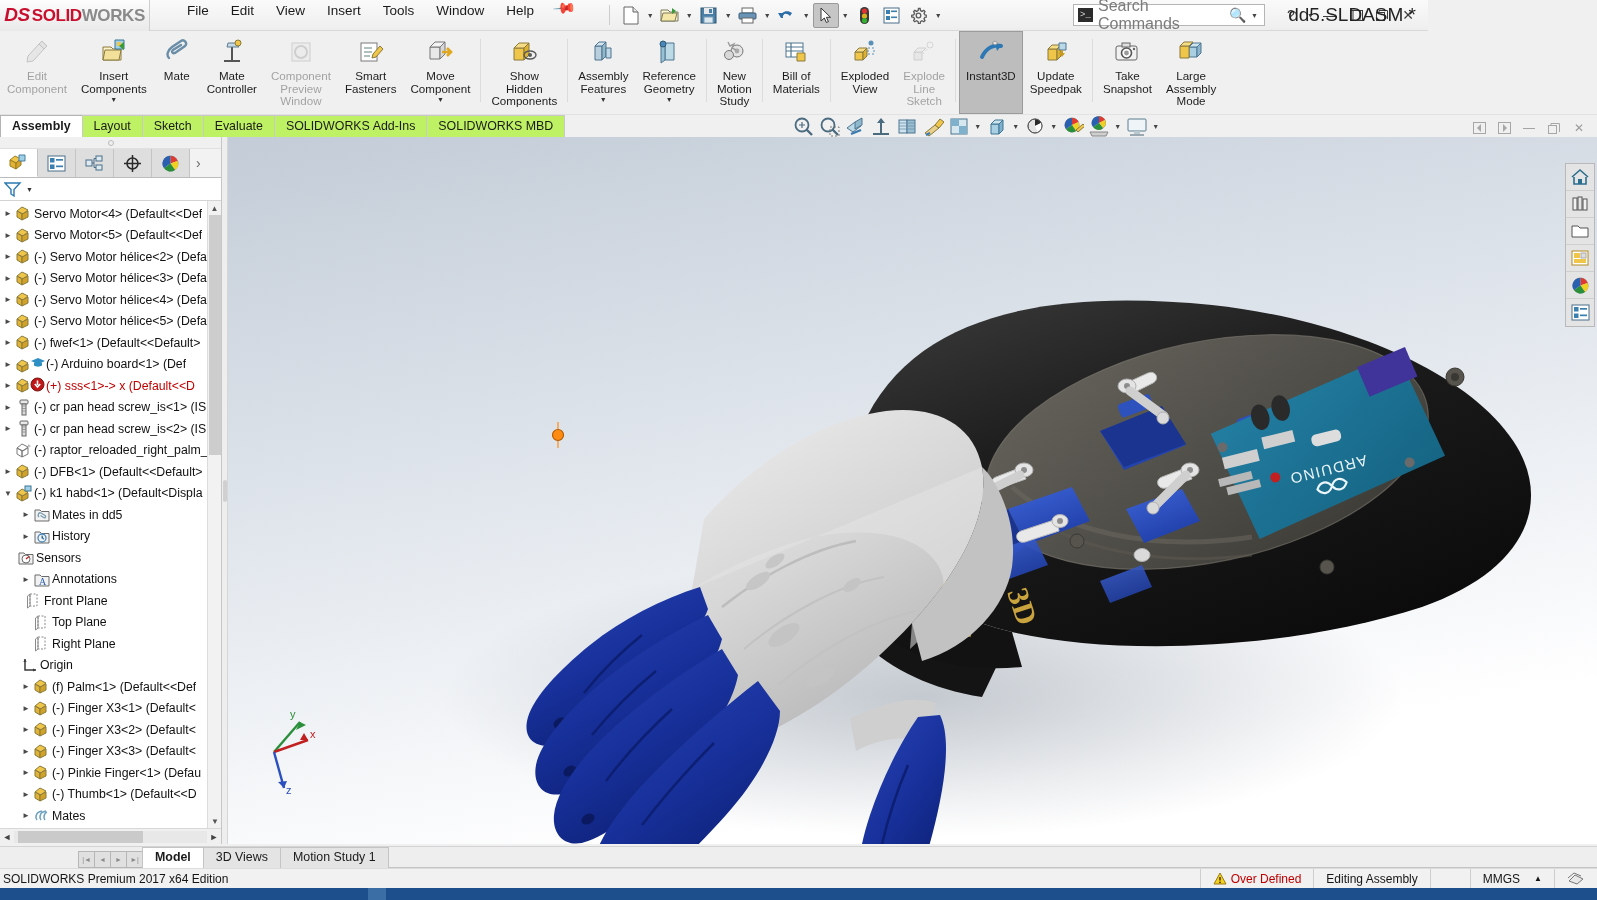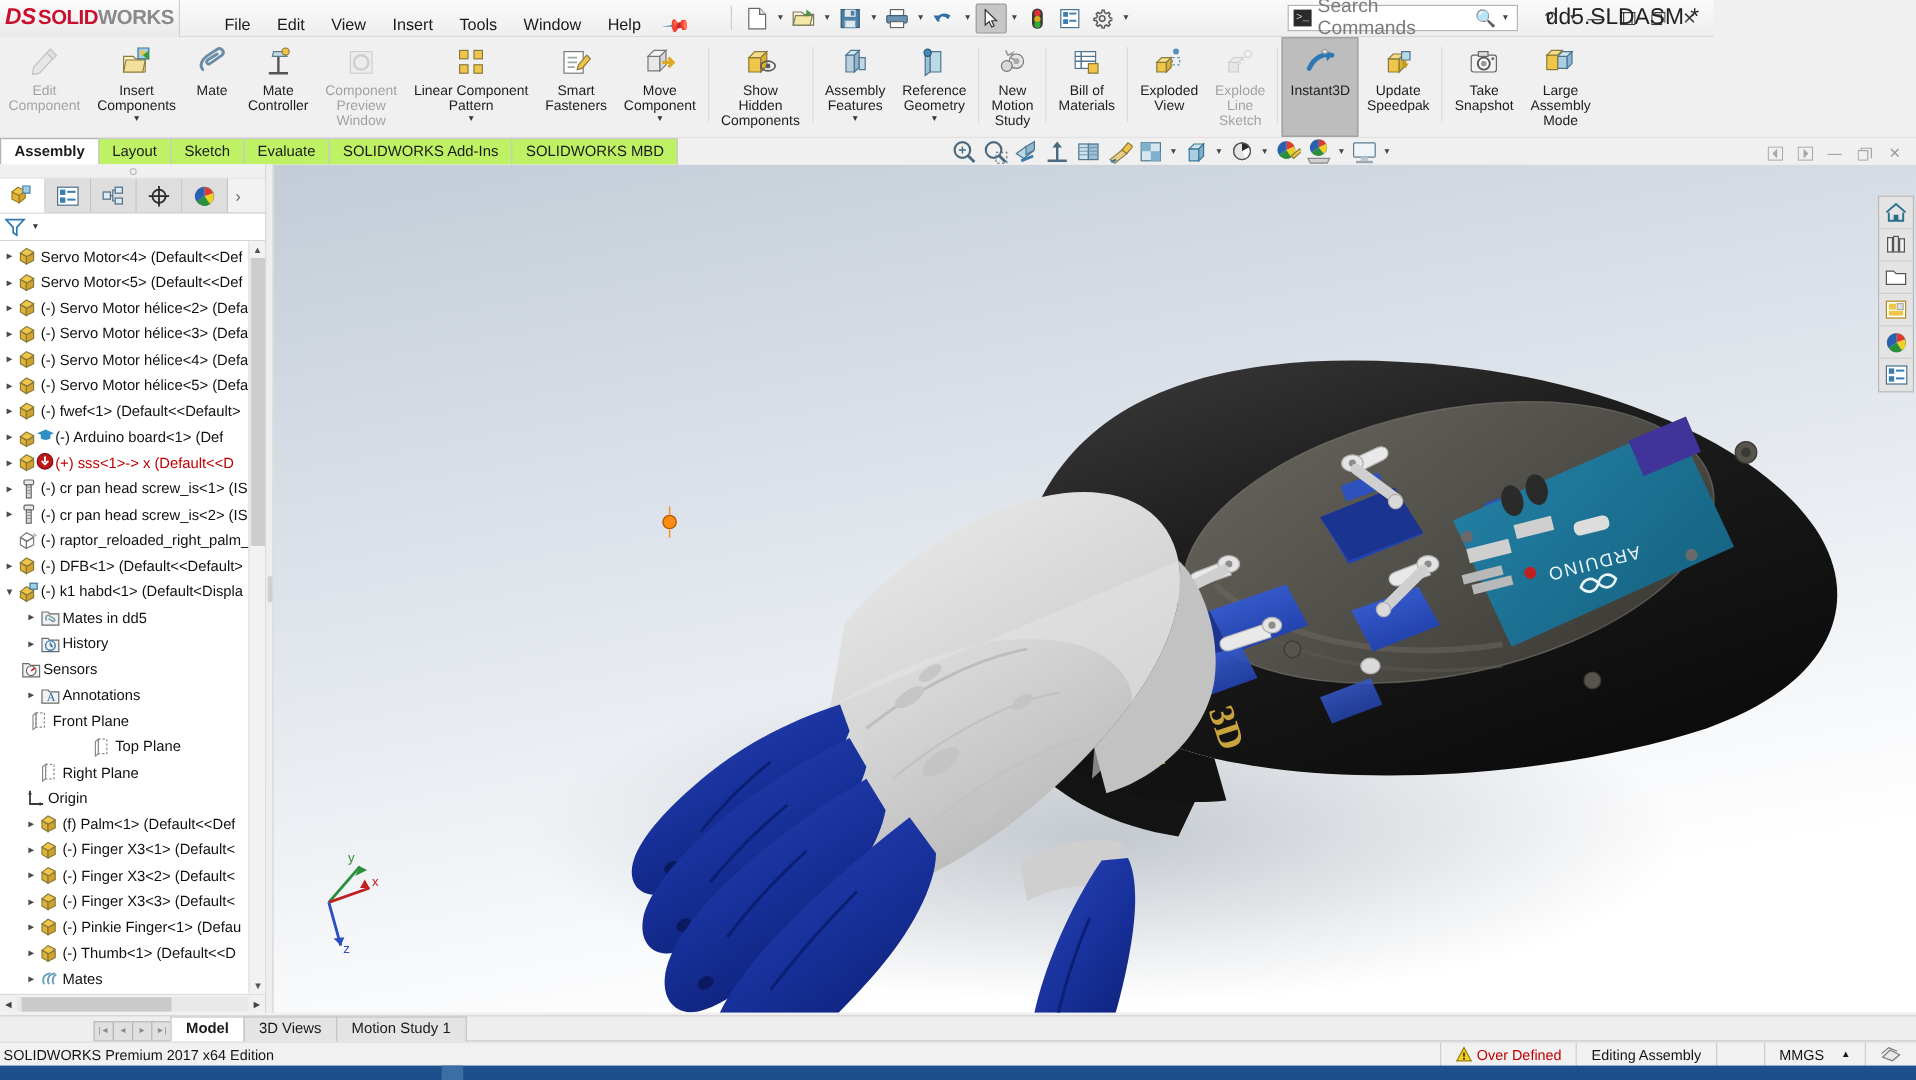--- a/index.html
+++ b/index.html
@@ -24,21 +24,21 @@
     background: linear-gradient(to bottom,#fdfdfd,#e9e9e9);
     border-right: 1px solid #cfcfcf;
     display: flex; align-items: center; justify-content: center;
     position: relative;
   }
   .logo-txt { font-size: 17px; font-weight: bold; letter-spacing: -0.4px; }
   .logo-ds { color: #c8102e; font-style: italic; font-weight: bold; font-size: 19px; margin-right: 2px;}
   .logo-solid { color: #c8102e; }
   .logo-works { color: #8a8a8a; }
 
-  .menubar { display: flex; align-items: flex-end; margin-left: 26px; height: 31px; }
+  .menubar { display: flex; align-items: flex-start; margin-left: 26px; height: 31px; }
   .menu-item {
     font-size: 13.5px; color: #1a1a1a; padding: 3px 11px;
     cursor: default; border-radius: 2px;
   }
   .pin-icon { margin-left: 10px; color: #2a7ab0; font-size: 15px; transform: rotate(40deg); }
 
   .qat { display: flex; align-items: center; margin-left: 28px; gap: 1px; height: 31px; }
   .qat-sep { width: 1px; height: 20px; background: #cdcdcd; margin: 0 7px; }
   .qat-btn {
     width: 26px; height: 25px; display: flex; align-items: center; justify-content: center;
@@ -391,32 +391,20 @@
           <svg width="28" height="28" viewBox="0 0 28 28">
             <rect x="5" y="5" width="18" height="18" fill="#e8e8e8" stroke="#999"></rect>
             <circle cx="14" cy="14" r="6" fill="none" stroke="#999" stroke-width="2"></circle>
           </svg>
         </div>
         <div class="lbl">Component<br>Preview<br>Window</div>
       </div>
       <div class="rb">
         <div class="ic">
           <svg width="28" height="28" viewBox="0 0 28 28">
-            <rect x="4" y="4" width="7" height="7" fill="#f0c64a" stroke="#8a7a3a"></rect>
-            <rect x="16" y="4" width="7" height="7" fill="#f0c64a" stroke="#8a7a3a"></rect>
-            <rect x="4" y="16" width="7" height="7" fill="#f0c64a" stroke="#8a7a3a"></rect>
-            <rect x="16" y="16" width="7" height="7" fill="#f0c64a" stroke="#8a7a3a"></rect>
-          </svg>
-        </div>
-        <div class="lbl">Linear Component<br>Pattern</div>
-        <div class="dd">▼</div>
-      </div>
-      <div class="rb">
-        <div class="ic">
-          <svg width="28" height="28" viewBox="0 0 28 28">
             <rect x="4" y="5" width="16" height="18" fill="#fff" stroke="#7a7a7a"></rect>
             <path d="M7 10h8 M7 14h8 M7 18h6" stroke="#9aa" stroke-width="1.4"></path>
             <path d="M16 16 l7 -8 3 3 -7 8 -4 1z" fill="#f0c64a" stroke="#8a7a3a"></path>
           </svg>
         </div>
         <div class="lbl">Smart<br>Fasteners</div>
       </div>
       <div class="rb">
         <div class="ic">
           <svg width="28" height="28" viewBox="0 0 28 28">
@@ -958,21 +946,21 @@
           <div class="tnode" style="padding-left: 12px;">
             <div class="tw"></div>
             <div class="ticon">
               <svg width="16" height="17" viewBox="0 0 16 17">
                 <path d="M4 2 h7 v12 h-7z" fill="none" stroke="#8a8a8a" stroke-dasharray="2 1.5"></path>
                 <path d="M4 2 l-2.5 2 v12 l2.5 -2z" fill="none" stroke="#8a8a8a"></path>
               </svg>
             </div>
             <span class="tlabel">Front Plane</span>
           </div>
-          <div class="tnode" style="padding-left: 20px; margin-left: 44px;">
+          <div class="tnode" style="padding-left: 20px;">
             <div class="tw"></div>
             <div class="ticon">
               <svg width="16" height="17" viewBox="0 0 16 17">
                 <path d="M4 2 h7 v12 h-7z" fill="none" stroke="#8a8a8a" stroke-dasharray="2 1.5"></path>
                 <path d="M4 2 l-2.5 2 v12 l2.5 -2z" fill="none" stroke="#8a8a8a"></path>
               </svg>
             </div>
             <span class="tlabel">Top Plane</span>
           </div>
           <div class="tnode" style="padding-left: 20px;">

